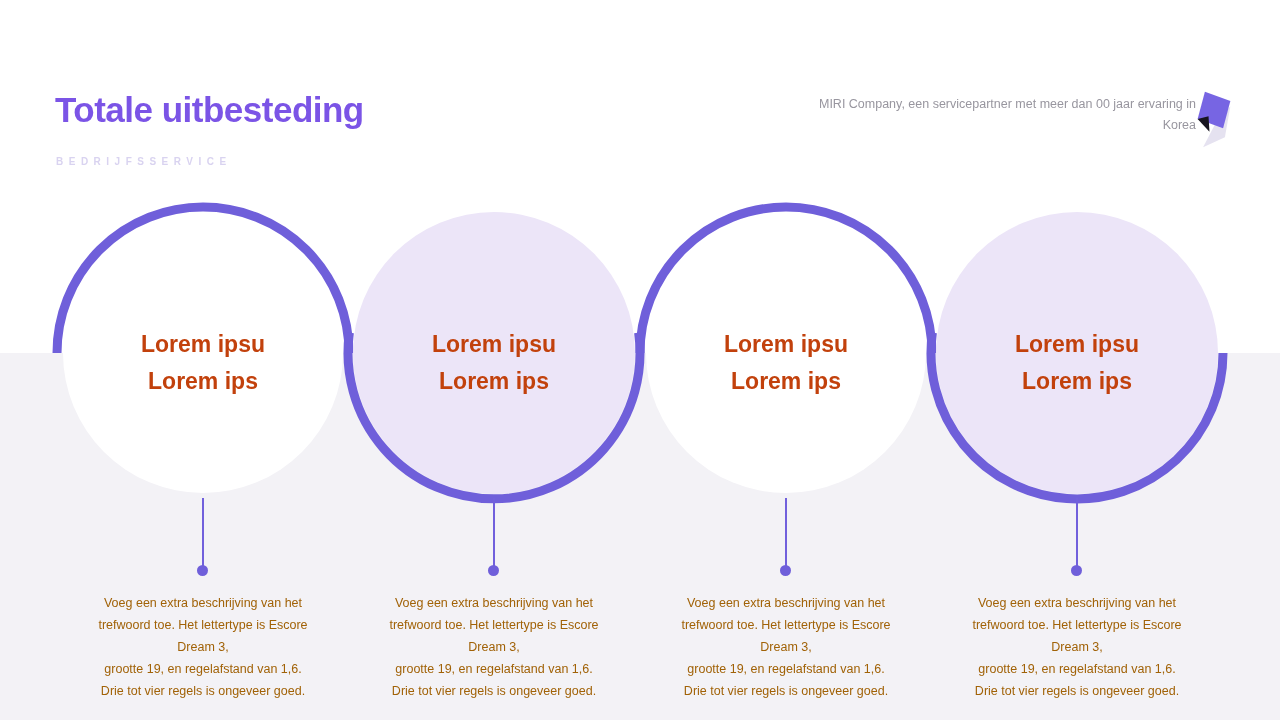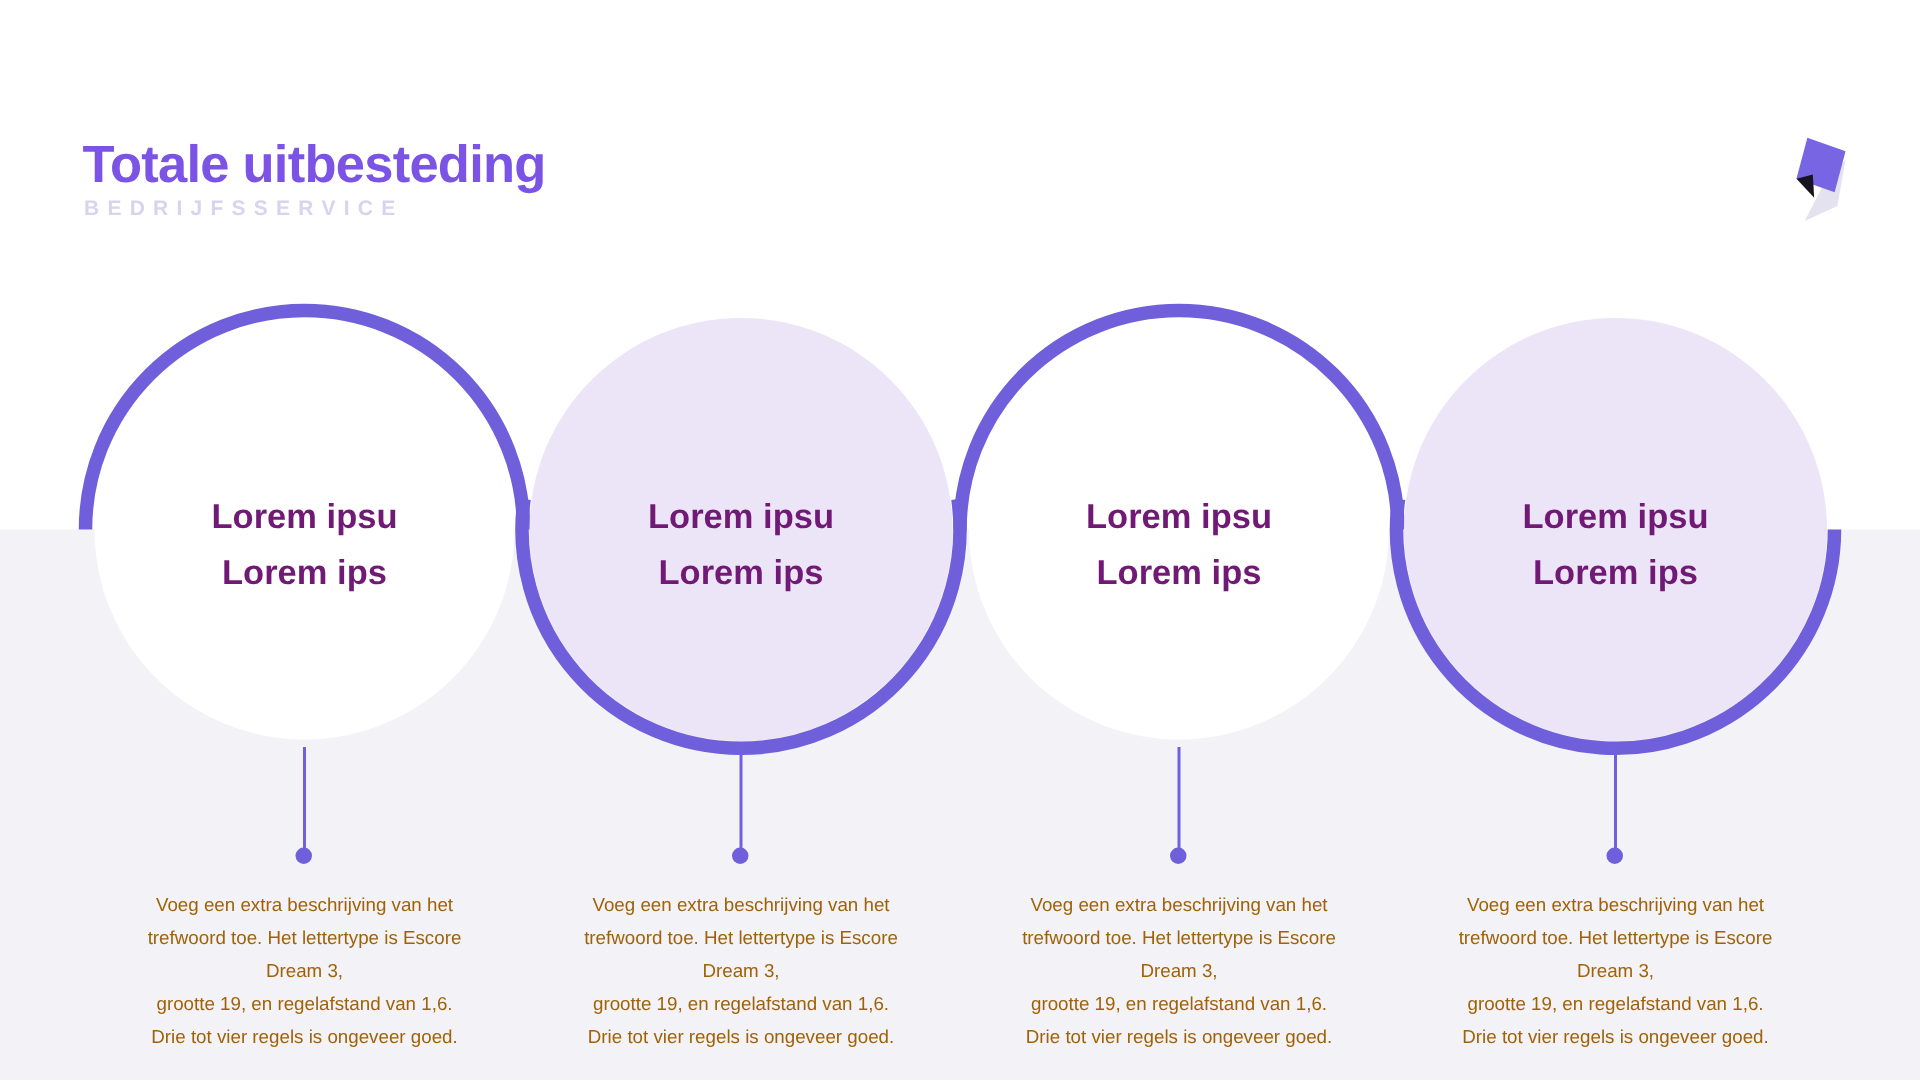--- a/index.html
+++ b/index.html
@@ -9,58 +9,60 @@
   }
   .slide{position:absolute;inset:0;width:1280px;height:720px;margin-top:40px;}
   .bg-top{position:absolute;left:0;top:0;width:1280px;height:313px;background:#ffffff;}
   .bg-bottom{position:absolute;left:0;top:313px;width:1280px;height:407px;background:#F3F2F6;}
 
   .page-title{
     position:absolute;left:55px;top:50px;
     font-size:35px;font-weight:bold;color:#7B54E6;letter-spacing:-0.5px;
   }
   .page-subtitle{
-    position:absolute;left:56px;top:90px;
-    font-size:14px;font-weight:bold;color:#D9D3F0;letter-spacing:5.5px;
+    position:absolute;left:56px;top:116px;
+    font-size:10px;font-weight:bold;color:#D9D3F0;letter-spacing:5.5px;
   }
   .tagline{
     position:absolute;right:84px;top:54px;width:420px;
     font-size:12.5px;line-height:21px;color:#98969F;
     text-align:right;white-space:pre-line;
   }
   .logo{position:absolute;left:1194px;top:48px;width:40px;height:64px;}
 
   .circle-group{position:absolute;top:158px;width:310px;height:520px;}
   .g1{left:48px;} .g2{left:339px;} .g3{left:631px;} .g4{left:922px;}
   .circle-svg{position:absolute;left:0;top:0;}
   .disc-white{fill:#ffffff;}
   .disc-lav{fill:#ECE5F8;}
   .arc{fill:none;stroke:#6F5FDA;stroke-width:9;}
   .circle-title{
     position:absolute;left:0;right:0;top:128px;
     text-align:center;font-size:23px;font-weight:bold;line-height:37px;
-    color:#701a75;white-space:pre-line;
+    color:#c2410c;white-space:pre-line;
   }
   .stem{position:absolute;left:154px;top:300px;width:2px;height:68px;background:#7160DC;}
   .dot{position:absolute;left:149px;top:367px;width:11px;height:11px;border-radius:50%;background:#6F5FDA;}
   .desc{
     position:absolute;left:15px;right:15px;top:394px;
     text-align:center;font-size:12.5px;line-height:22px;color:#a16207;
     white-space:pre-line;
   }
 </style>
 </head>
 <body>
 
 <div class="slide">
   <div class="bg-top"></div>
   <div class="bg-bottom"></div>
 
   <div class="page-title">Totale uitbesteding</div>
   <div class="page-subtitle">BEDRIJFSSERVICE</div>
+  <div class="tagline">MIRI Company, een servicepartner met meer dan 00 jaar ervaring in
+Korea</div>
 
   <svg class="logo" viewBox="0 0 44 66">
     <path d="M40 18 L34 52 L10 63 L23 38 Z" fill="#E5E2F0"></path>
     <path d="M12 2 L40 12 L32 42 L4 32 Z" fill="#7765E3"></path>
     <path d="M4 32 L17 46 L16 29 Z" fill="#17141F"></path>
   </svg>
 
   <div class="circle-group g1">
     <svg class="circle-svg" width="310" height="310" viewBox="0 0 310 310">
       <circle class="disc-white" cx="155" cy="155" r="140"></circle>

